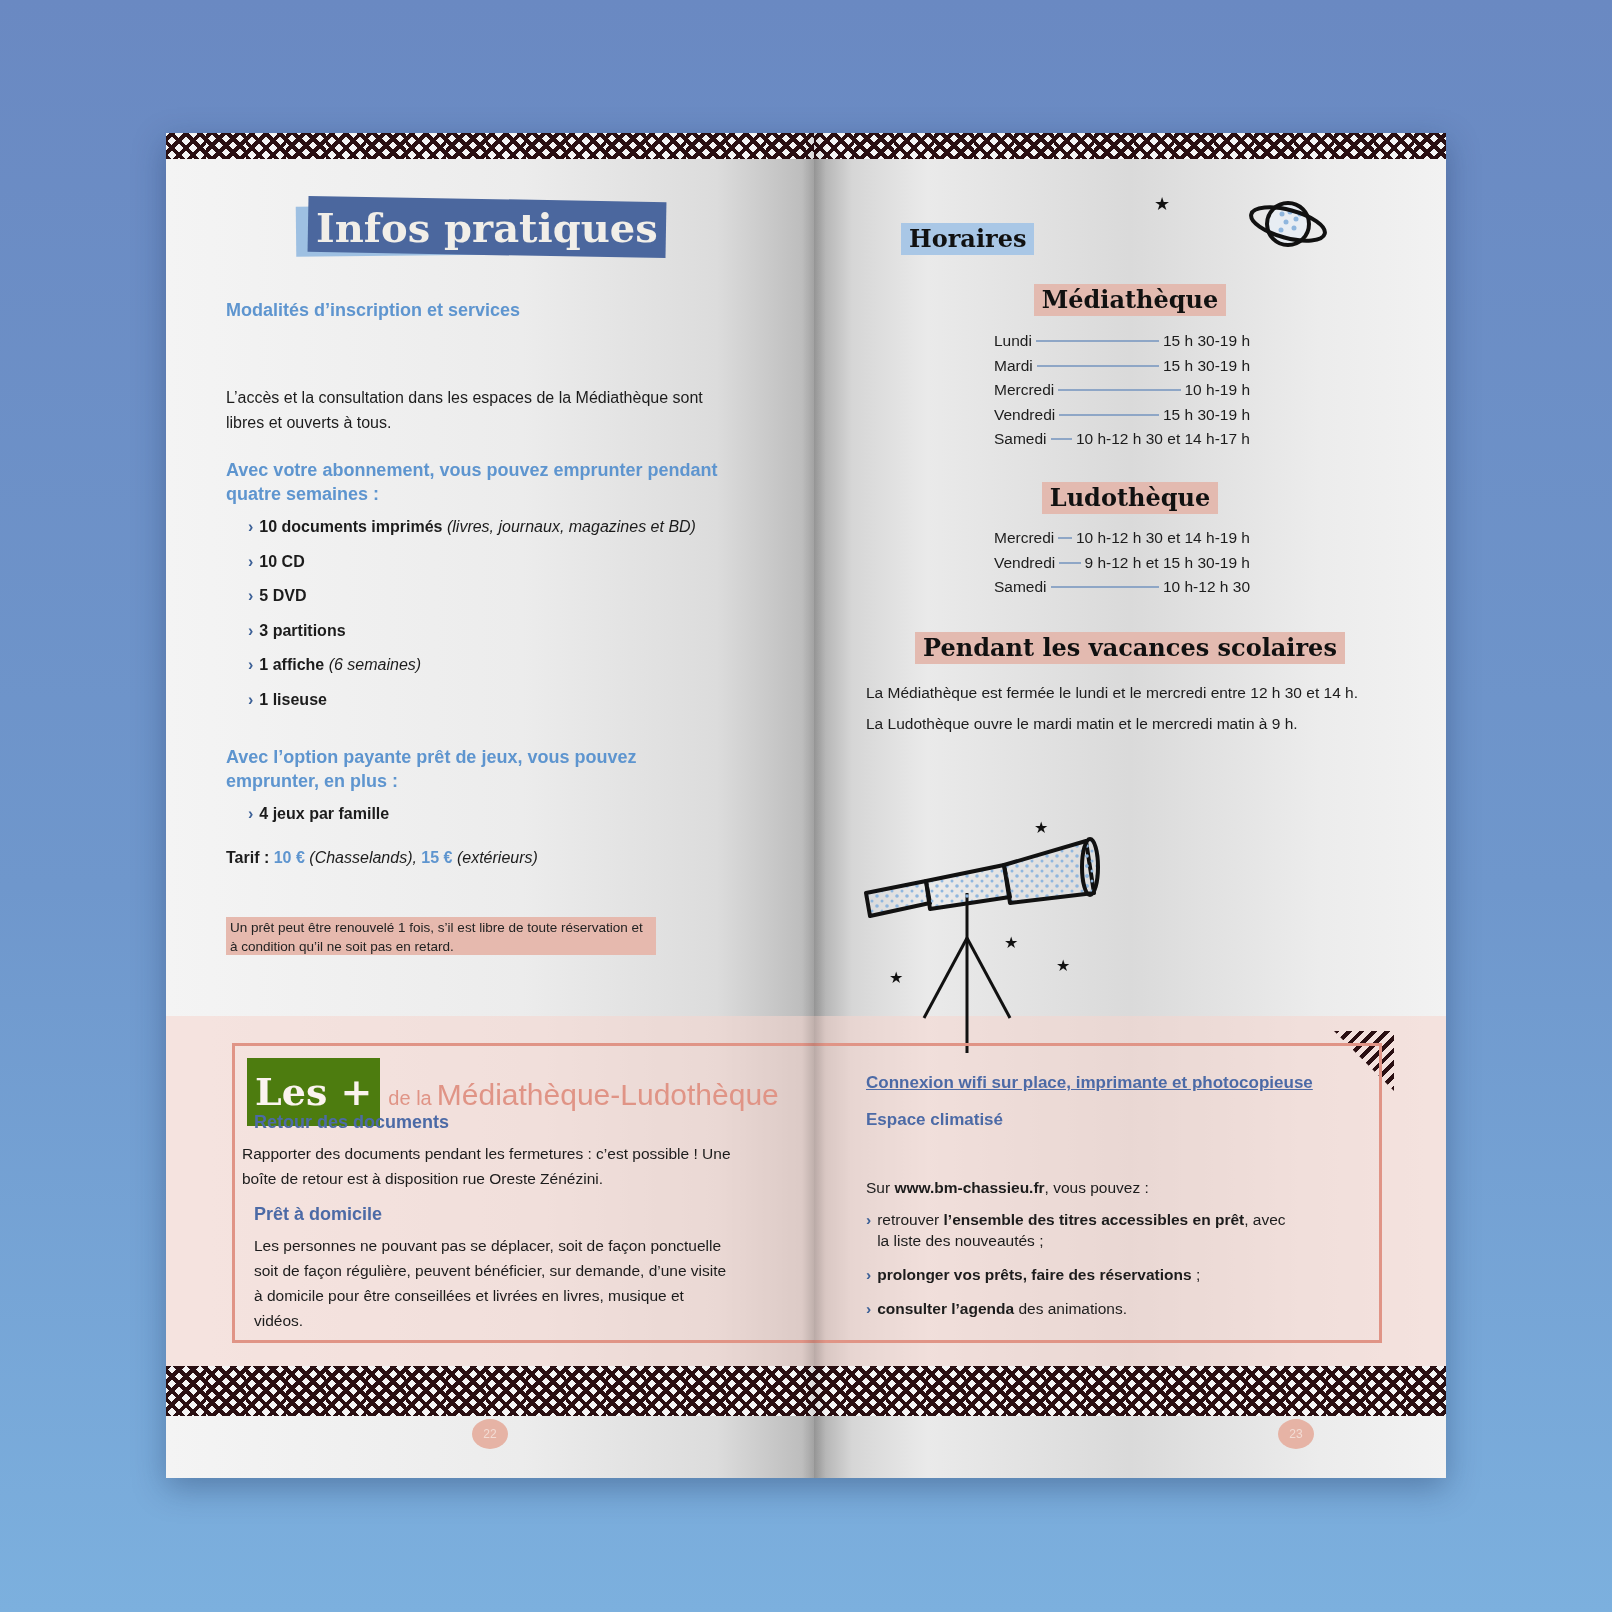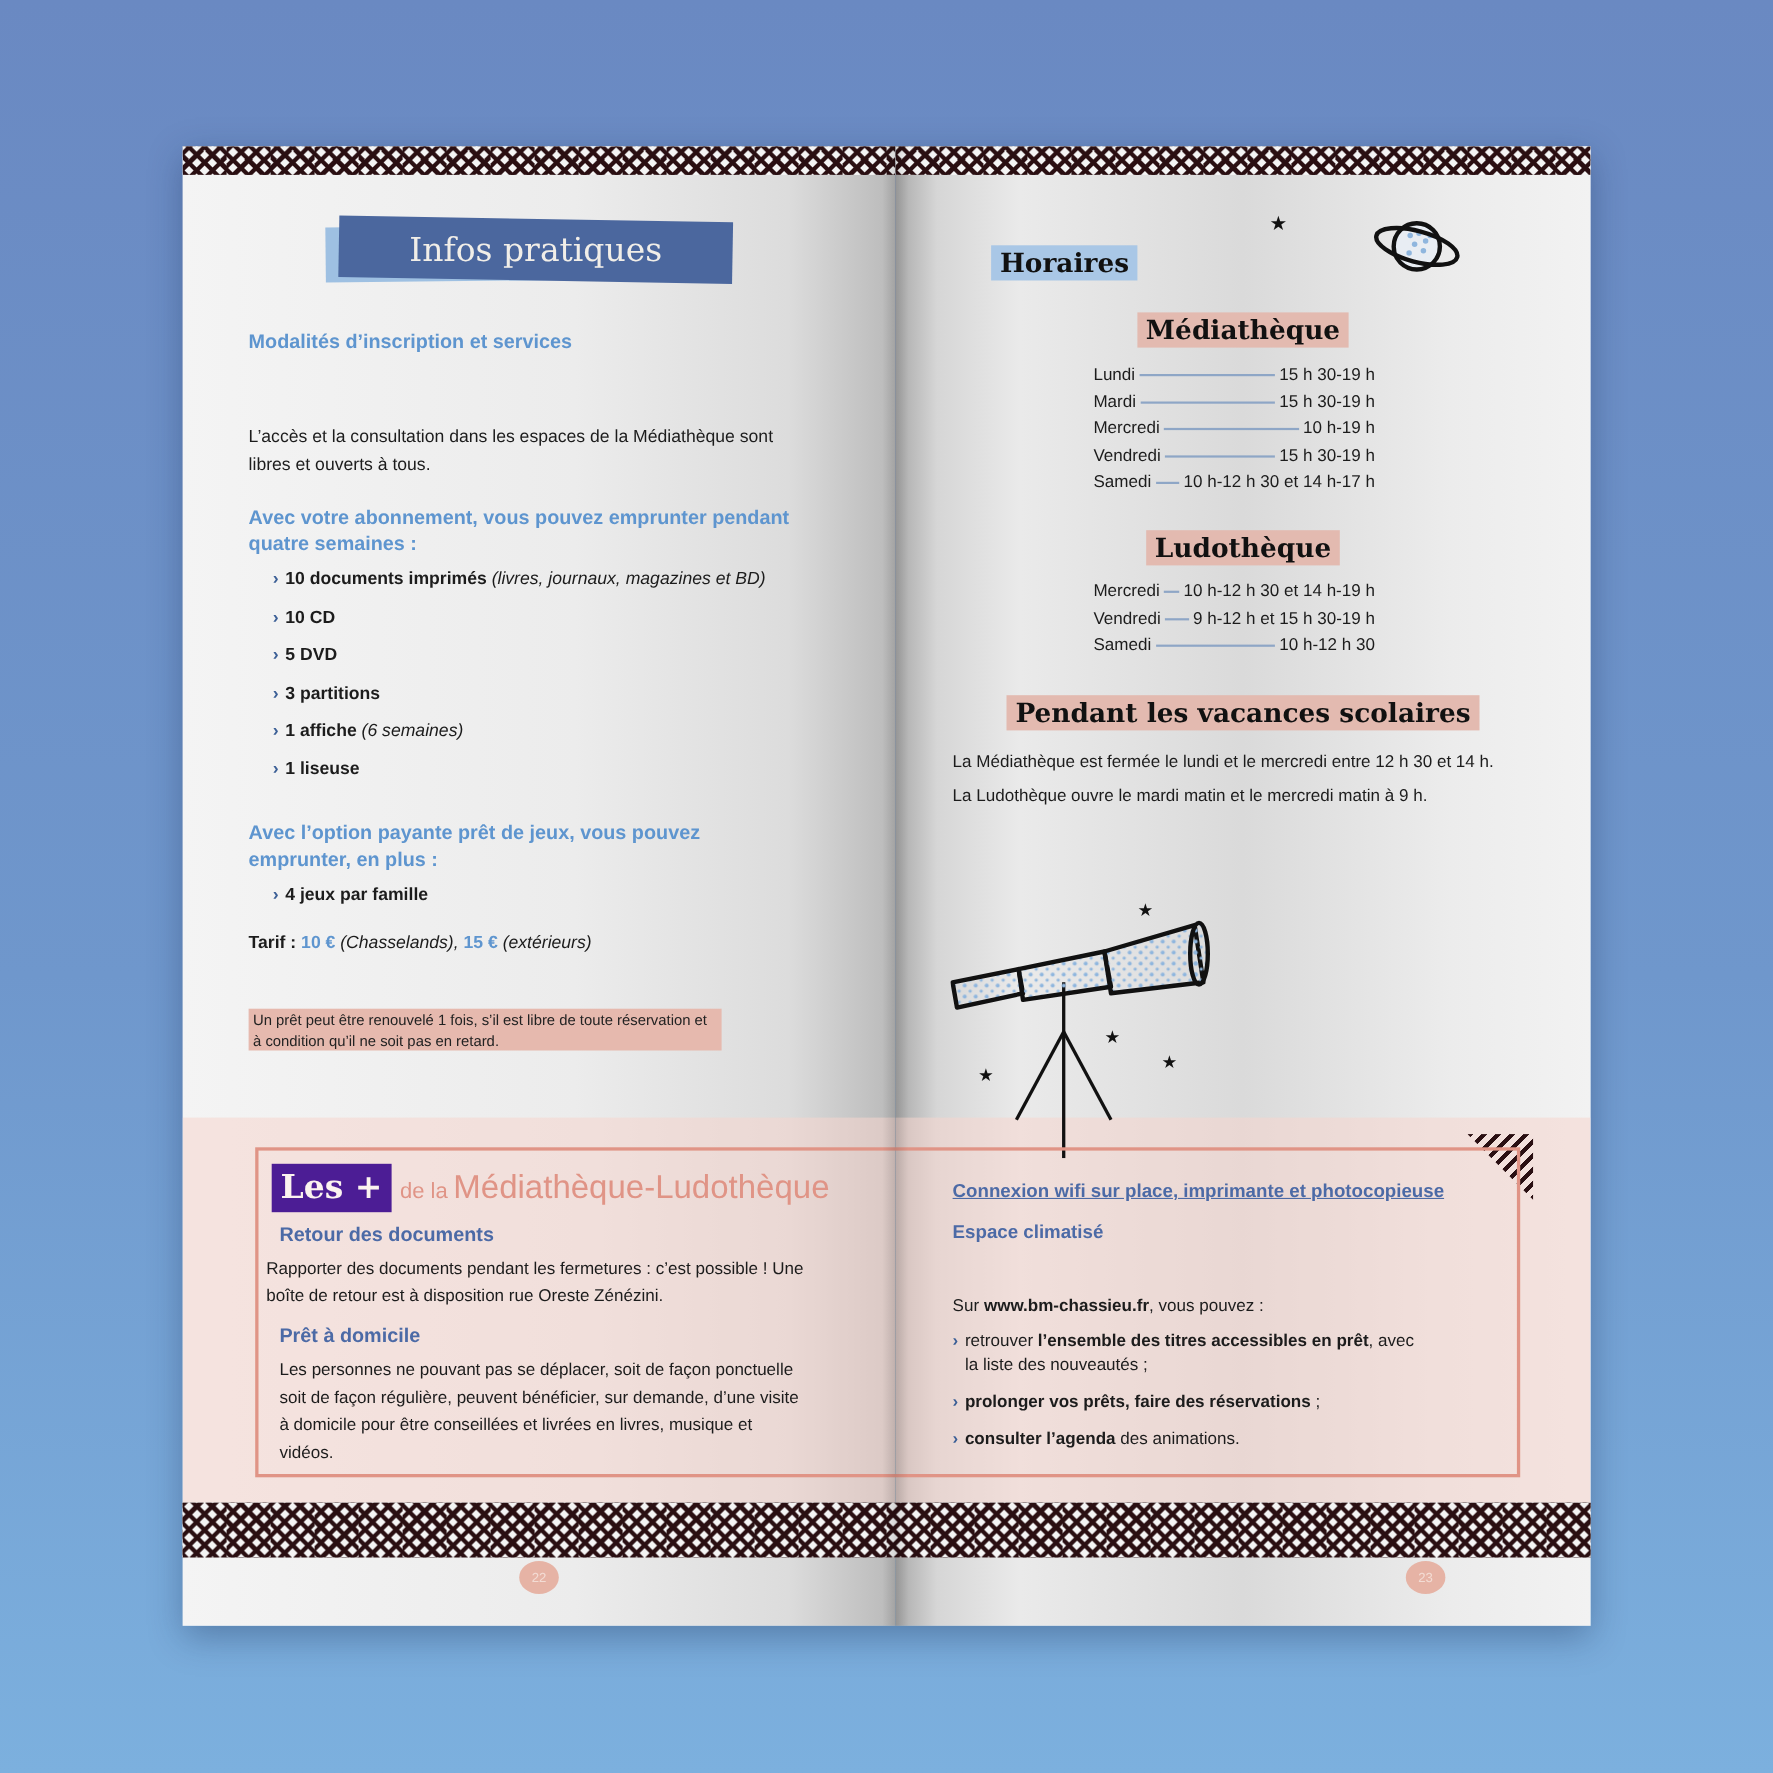--- a/index.html
+++ b/index.html
@@ -16,38 +16,38 @@
     background-size:80px 100%;
     background-position:0 0,40px 0;}
   .band-top{top:0;height:26px;}
   .band-bottom{top:1233px;height:50px;}
   .pink-zone{position:absolute;left:0;top:883px;width:100%;height:350px;background:rgba(246,214,206,.55);}
   .fold{position:absolute;left:636px;top:0;width:24px;height:1345px;background:linear-gradient(90deg,rgba(0,0,0,0) 0%,rgba(0,0,0,.12) 50%,rgba(0,0,0,0) 100%);}
   .abs{position:absolute;}
   .title-banner{left:130px;top:64px;width:370px;height:58px;}
   .title-banner .back{position:absolute;left:0;top:8px;width:355px;height:50px;background:#9ec0e2;transform:rotate(-.6deg);}
   .title-banner .front{position:absolute;left:12px;top:2px;width:358px;height:56px;background:#4b679e;transform:rotate(1deg);display:flex;align-items:center;justify-content:center;}
-  .title-banner .front span{color:#f1eee8;font-family:"DejaVu Serif",serif;font-weight:normal;font-size:30px;transform:rotate(-1deg);}
+  .title-banner .front span{color:#f1eee8;font-family:"DejaVu Serif",serif;font-weight:bold;font-size:40px;transform:rotate(-1deg);}
   .h-blue{color:#5e95cf;font-family:"Liberation Sans",sans-serif;font-weight:bold;font-size:18px;line-height:24px;}
   .body-txt{color:#1c1c1c;font-family:"Liberation Sans",sans-serif;font-size:16px;line-height:25px;}
   .bullet{color:#1c1c1c;font-family:"Liberation Sans",sans-serif;font-size:16px;}
   .bullet .chev{color:#3b5f96;font-weight:bold;margin-right:6px;}
   .bullet b{font-weight:bold;}
   .bullet i{font-style:italic;}
   .note{left:60px;top:784px;width:430px;height:38px;background:#e6b9ae;padding:1px 4px;box-sizing:border-box;font-family:"Liberation Sans",sans-serif;font-size:13.5px;line-height:19px;color:#222;}
   .tag{display:inline-block;font-family:"DejaVu Serif",serif;font-weight:bold;color:#111;padding:0 8px;}
   .tag.blue{background:#a9c7e6;font-size:24px;line-height:32px;}
   .tag.pink{background:#e3bab0;font-size:24px;line-height:32px;}
   .sched{position:absolute;font-family:"Liberation Sans",sans-serif;font-size:15.5px;color:#1c1c1c;}
   .sched .row{display:flex;align-items:center;height:24.5px;}
   .sched .day{white-space:nowrap;}
   .sched .line{flex:1;height:2px;background:#8ea6c6;margin:0 4px;}
   .sched .hrs{white-space:nowrap;}
   .box{position:absolute;left:66px;top:910px;width:1150px;height:300px;border:3px solid #e09486;box-sizing:border-box;}
-  .les-plus{display:inline-block;background:#4c1d95;color:#fbf3ef;font-family:"DejaVu Serif",serif;font-weight:bold;font-size:30px;line-height:44px;padding:0 8px;}
+  .les-plus{display:inline-block;background:#4d7c0f;color:#fbf3ef;font-family:"DejaVu Serif",serif;font-weight:bold;font-size:38px;line-height:44px;padding:12px 8px;}
   .dela{color:#e09486;font-family:"Liberation Sans",sans-serif;font-size:20px;margin-left:8px;}
   .medlud{color:#e09486;font-family:"Liberation Sans",sans-serif;font-size:30px;}
   .h-navy{color:#4c6aa6;font-family:"Liberation Sans",sans-serif;font-weight:bold;font-size:18px;line-height:24px;}
   .pageno{position:absolute;top:1286px;width:36px;height:30px;border-radius:50%;background:#e6b3a5;color:#f3dcd4;font-family:"Liberation Sans",sans-serif;font-size:12px;display:flex;align-items:center;justify-content:center;}
 </style>
 </head>
 <body>
 
 <div class="spread">
 

